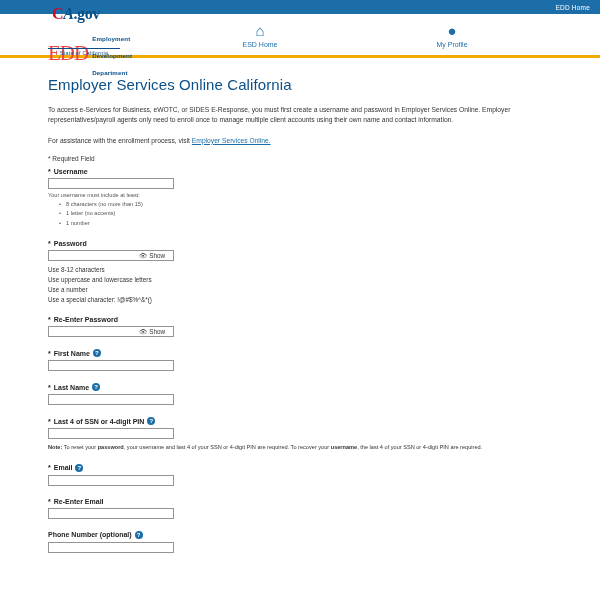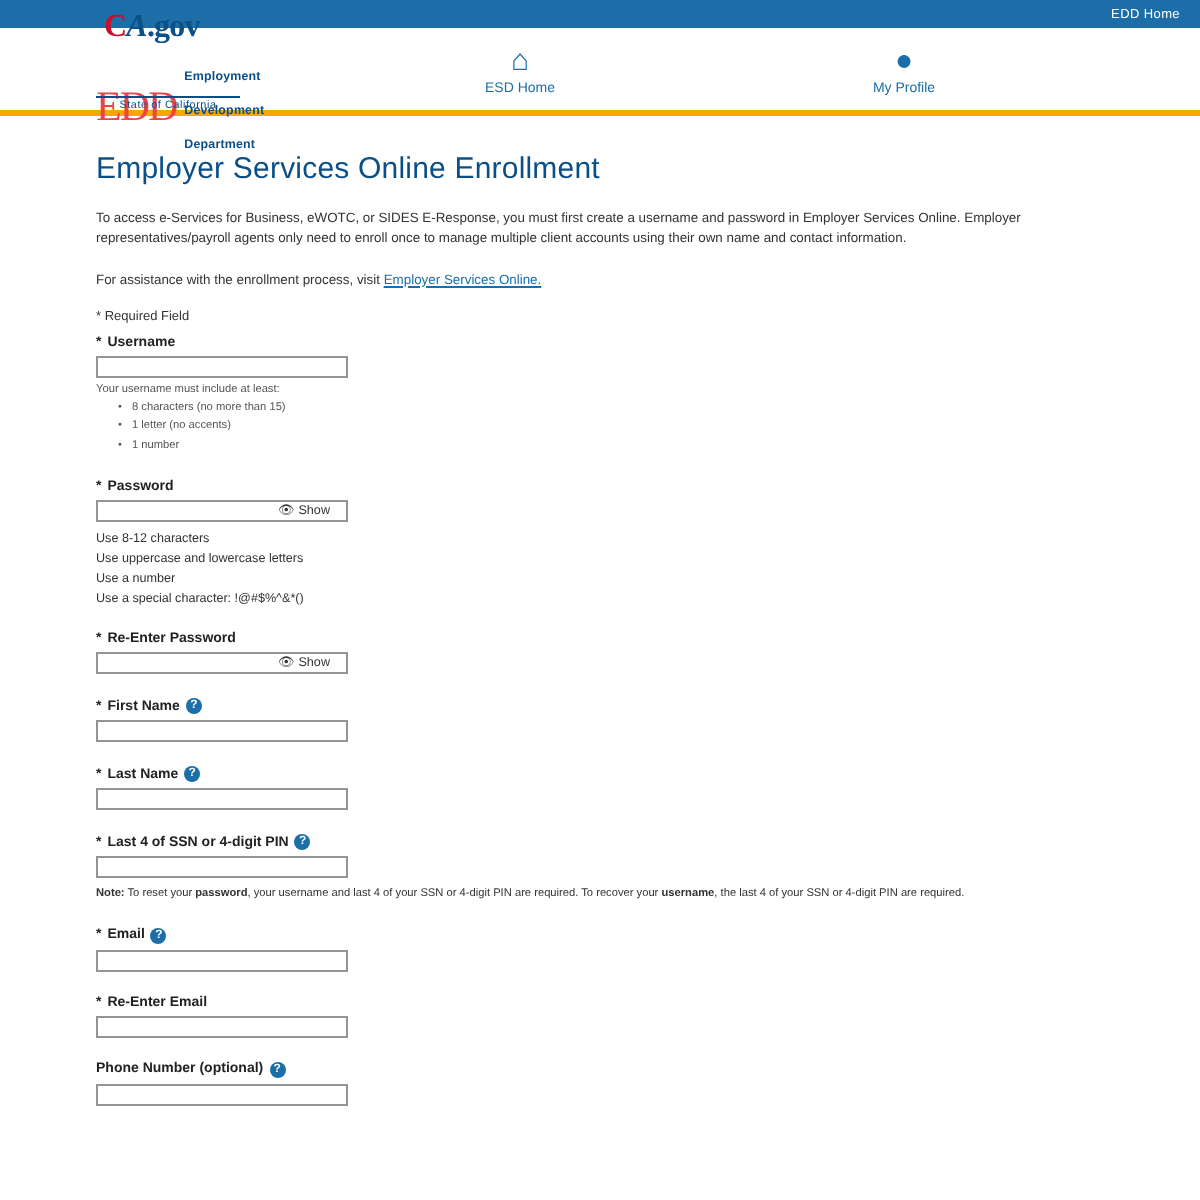--- a/index.html
+++ b/index.html
@@ -263,21 +263,21 @@
     <span class="lbl">ESD Home</span>
   </a>
   <a class="navitem nav-profile" href="#">
     <span class="ico">●</span>
     <span class="lbl">My Profile</span>
   </a>
 </div>
 
 <div class="content">
 
-  <h1>Employer Services Online Enrollment</h1>
+  <h1>Employer Services Online California</h1>
 
   <p class="intro">To access e-Services for Business, eWOTC, or SIDES E-Response, you must first create a username and password in Employer Services Online. Employer representatives/payroll agents only need to enroll once to manage multiple client accounts using their own name and contact information.</p>
 
   <p class="assist">
     <span>For assistance with the enrollment process, visit </span><a class="inline" href="#">Employer Services Online.</a>
   </p>
 
   <p class="reqfield">* Required Field</p>
 
   <div>

